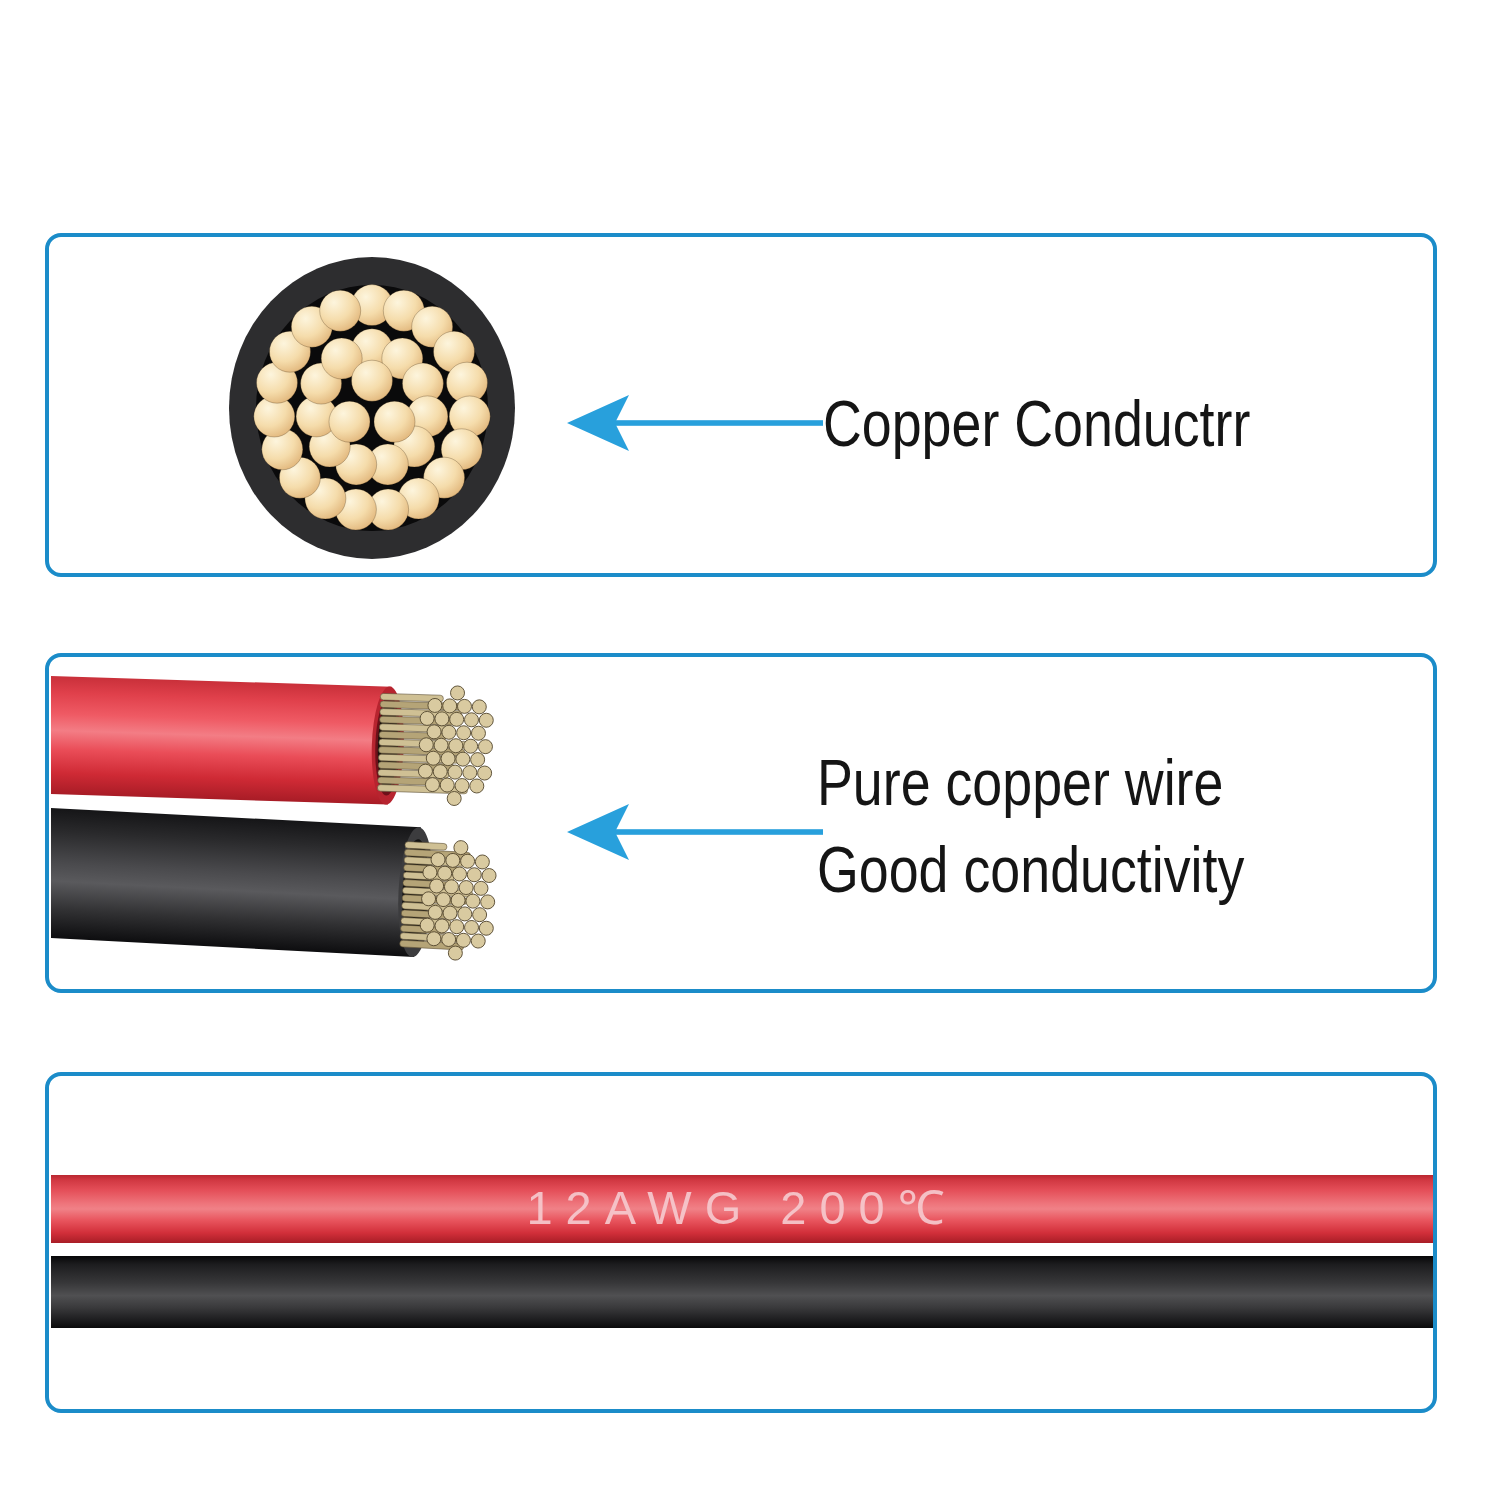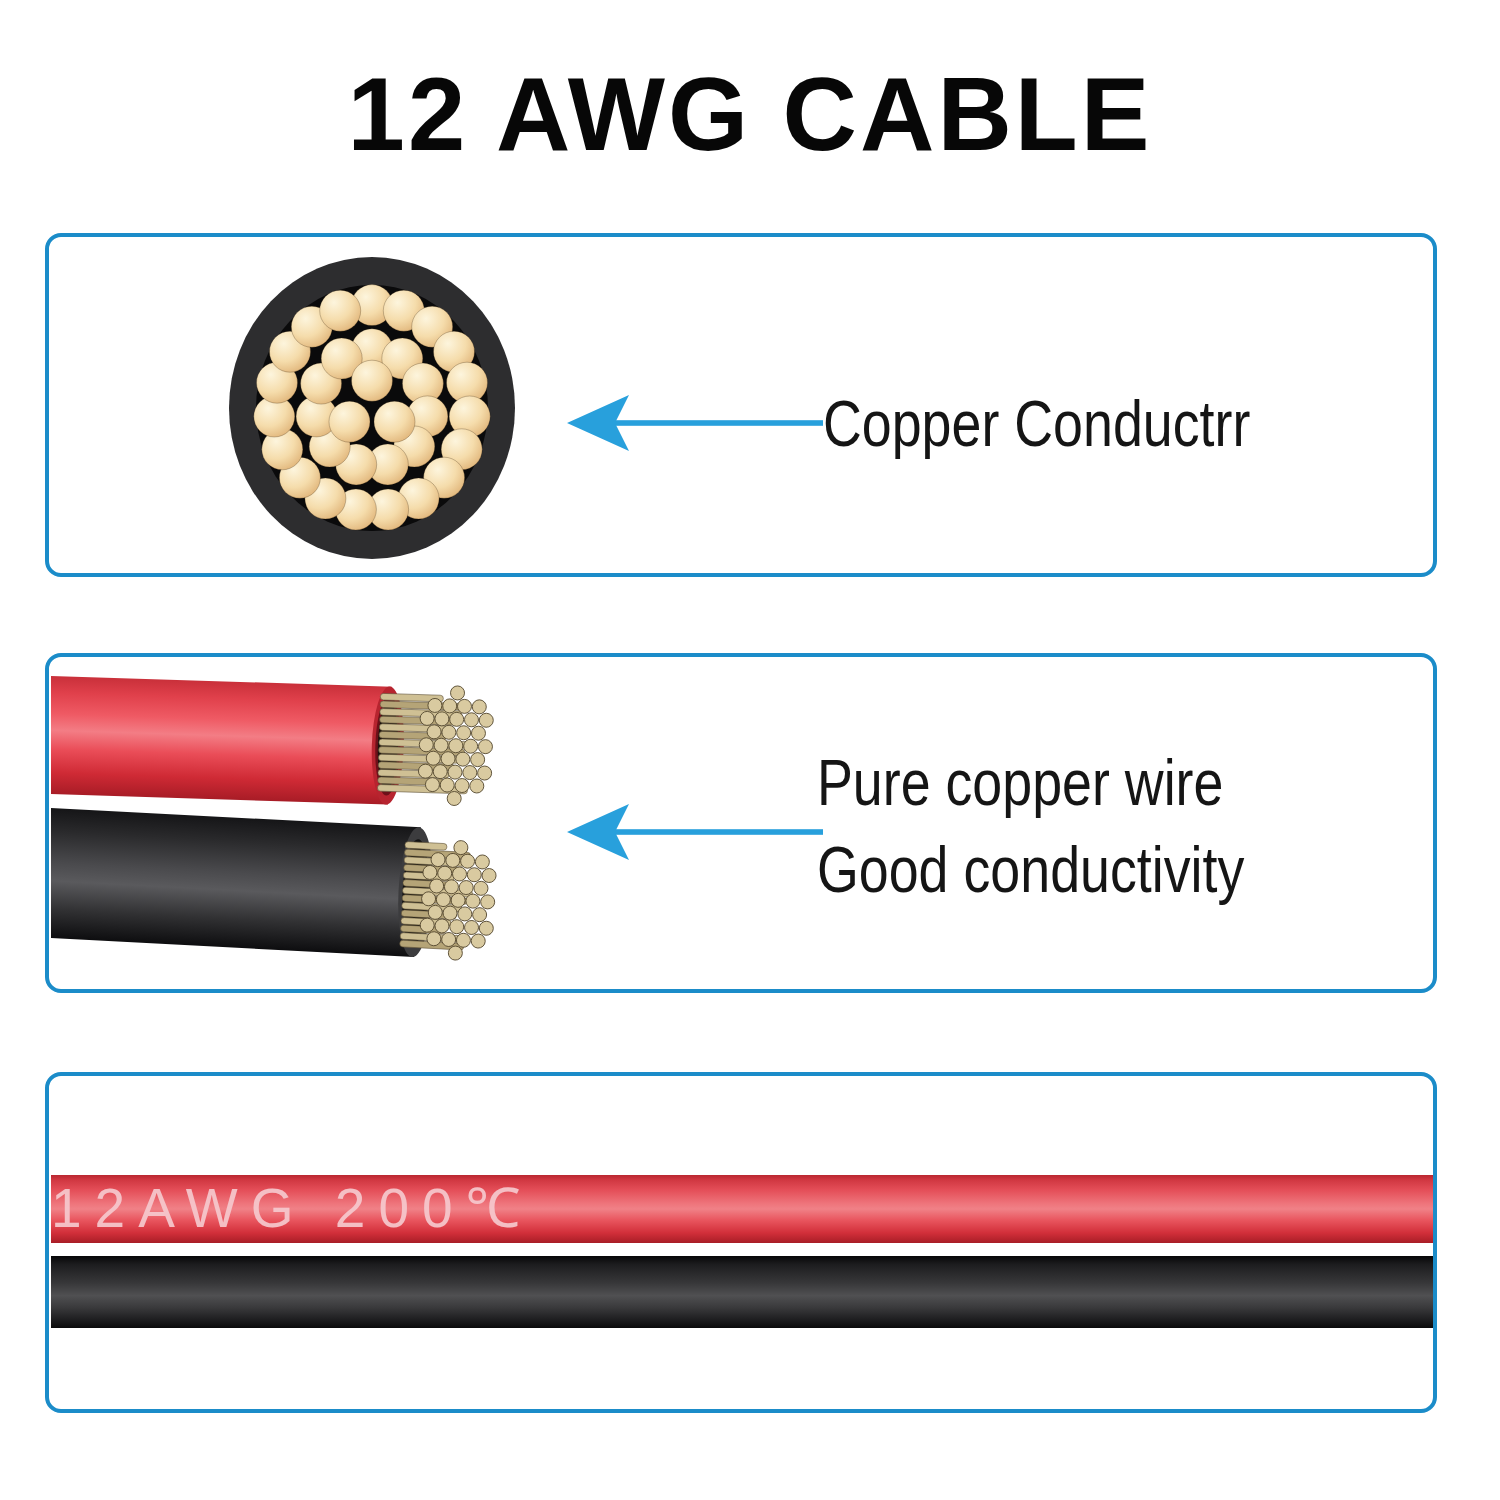--- a/index.html
+++ b/index.html
@@ -36,32 +36,31 @@
       #b92730 0%, #d03741 7%, #e44e58 22%, #ee747b 42%, #f08187 50%,
       #e9565f 66%, #d22f3a 85%, #a81d26 100%);
   }
   #cable-black{
     top:1256px;height:72px;
     background:linear-gradient(to bottom,
       #060607 0%, #1d1d1f 12%, #38383a 38%, #505052 55%,
       #39393b 72%, #1b1b1d 90%, #0a0a0b 100%);
   }
   .print-text{
-    width:100%;height:100%;line-height:66px;
-    font-size:55px;letter-spacing:13px;
+    width:100%;height:100%;text-align:center;line-height:66px;
+    font-size:47px;letter-spacing:13px;
     color:var(--cable_print_color,#f6c9ce);opacity:.92;
     white-space:nowrap;
   }
 </style>
 </head>
 <body>
 
 <div class="page">
 
-  <div class="title">12 AWG CABLE</div>
 
   <div class="panel" id="panel-cross-section"></div>
 
   <svg class="abs" style="left:222px;top:252px;" width="300" height="312" viewBox="0 0 300 312">
     <defs>
       <radialGradient id="strandGrad" cx="35%" cy="30%" r="80%">
         <stop offset="0%" stop-color="#fdf5dd"></stop>
         <stop offset="55%" stop-color="#f5dcab"></stop>
         <stop offset="100%" stop-color="#dfb276"></stop>
       </radialGradient>

